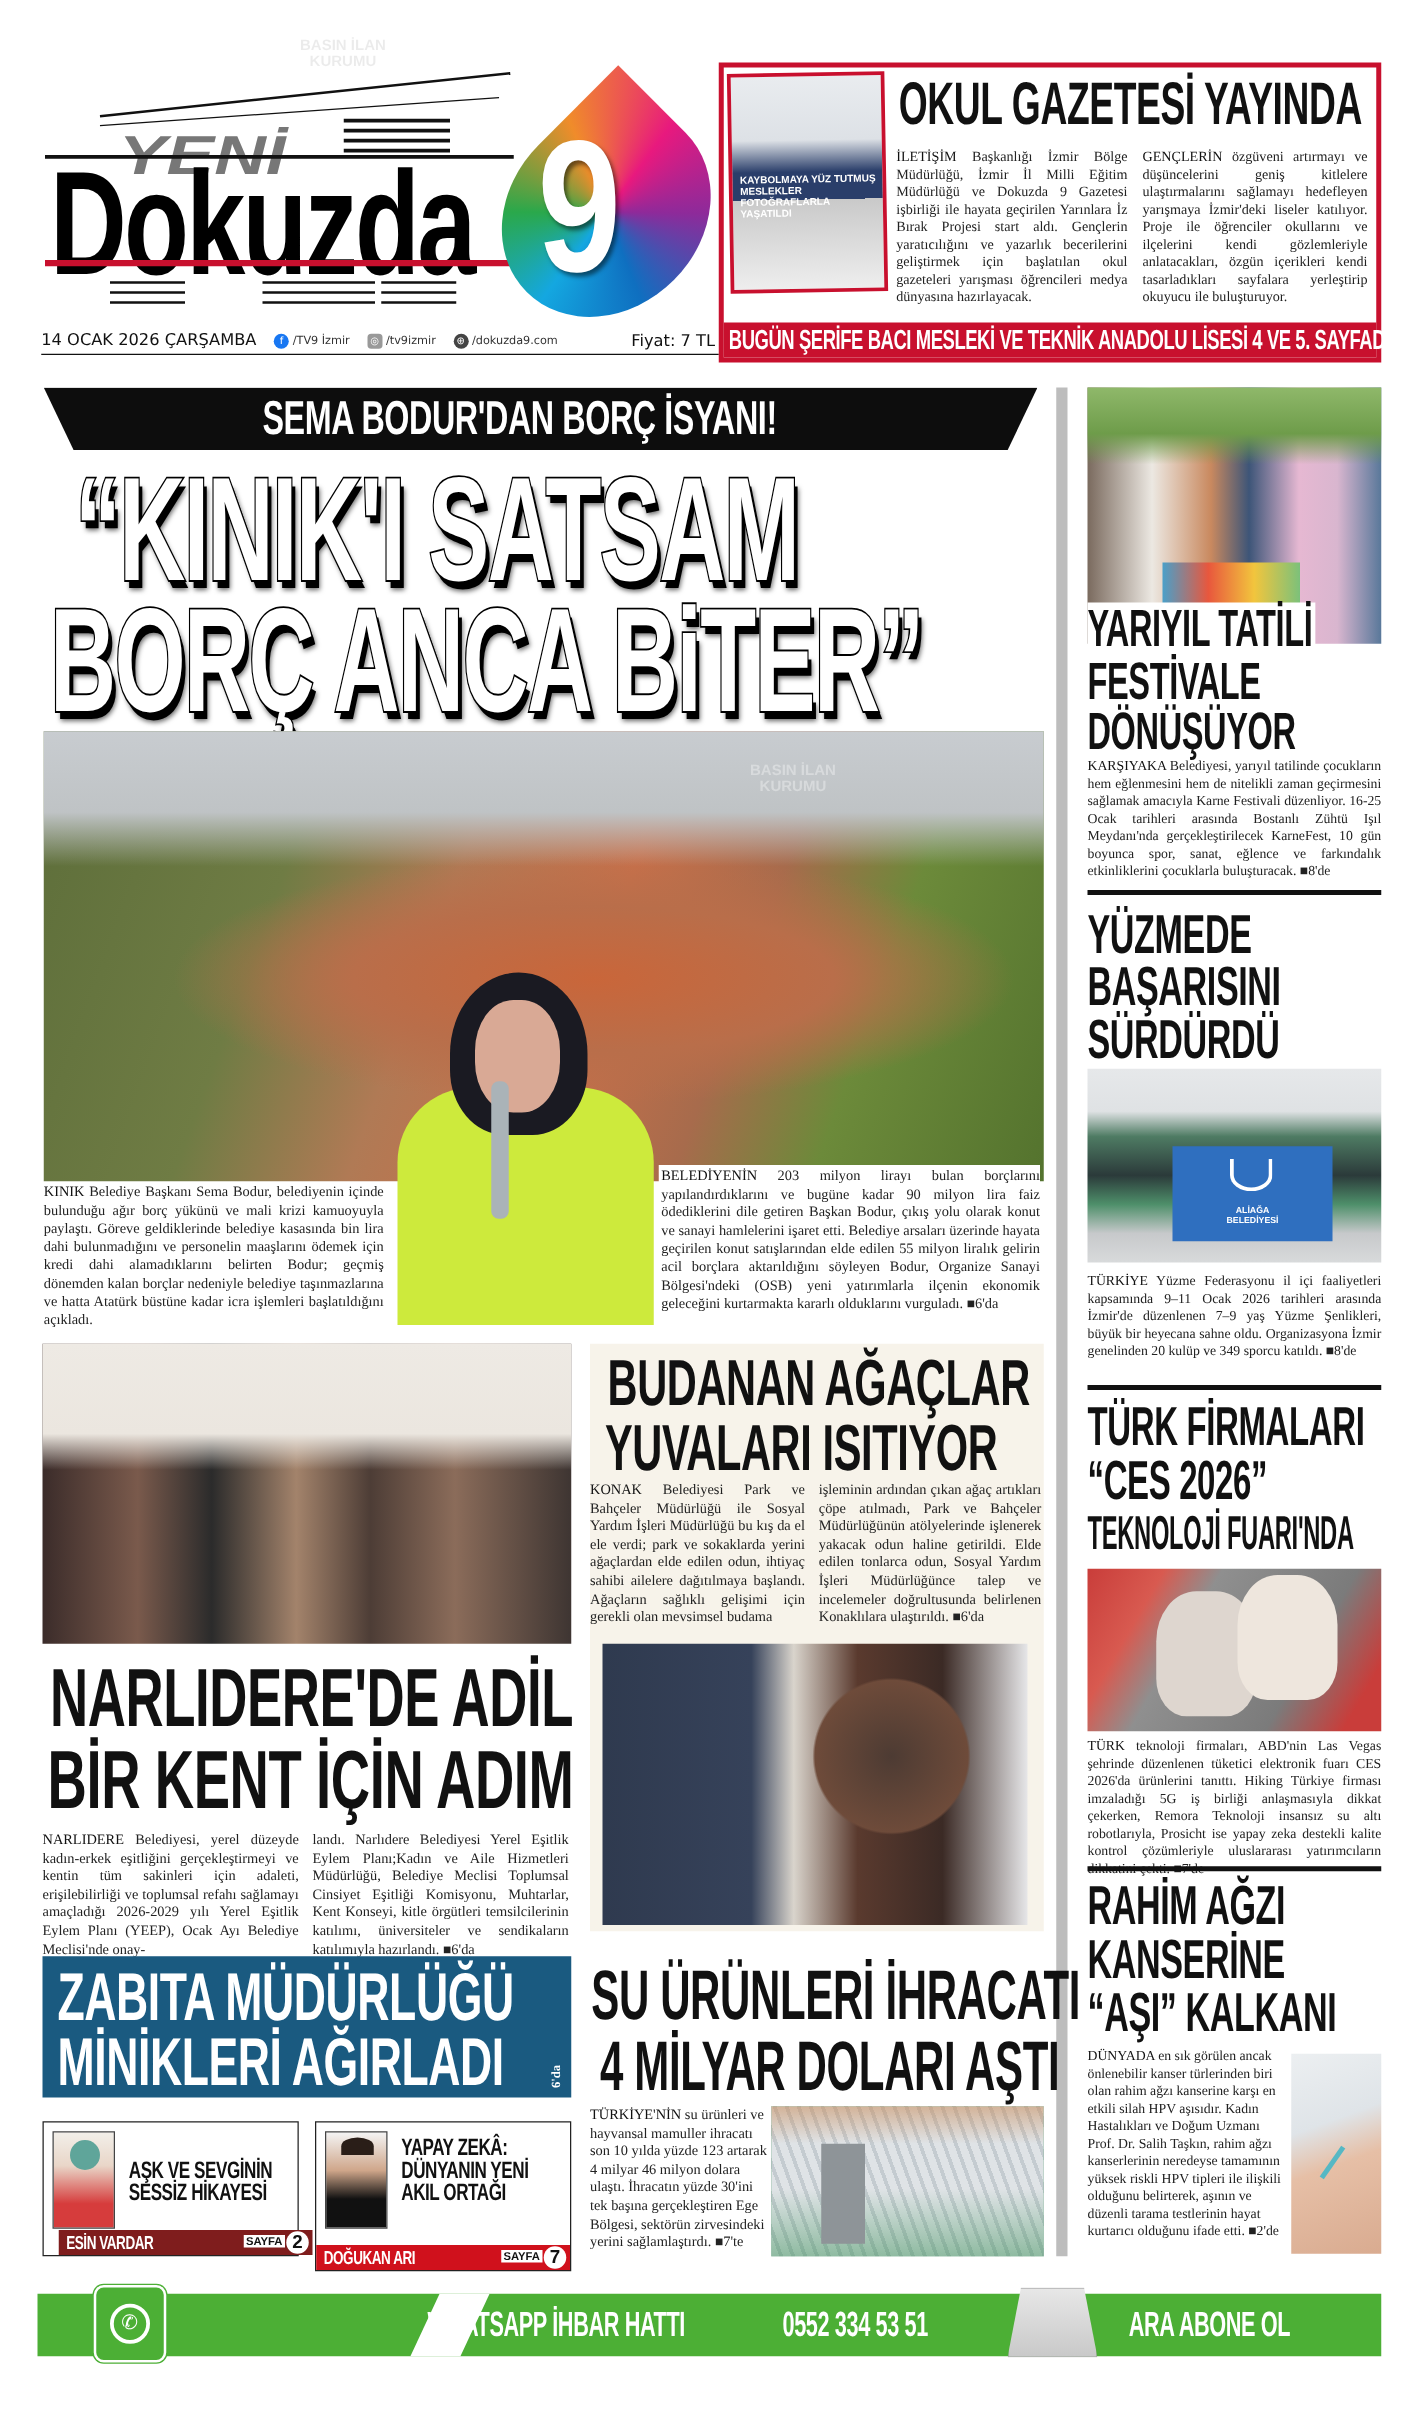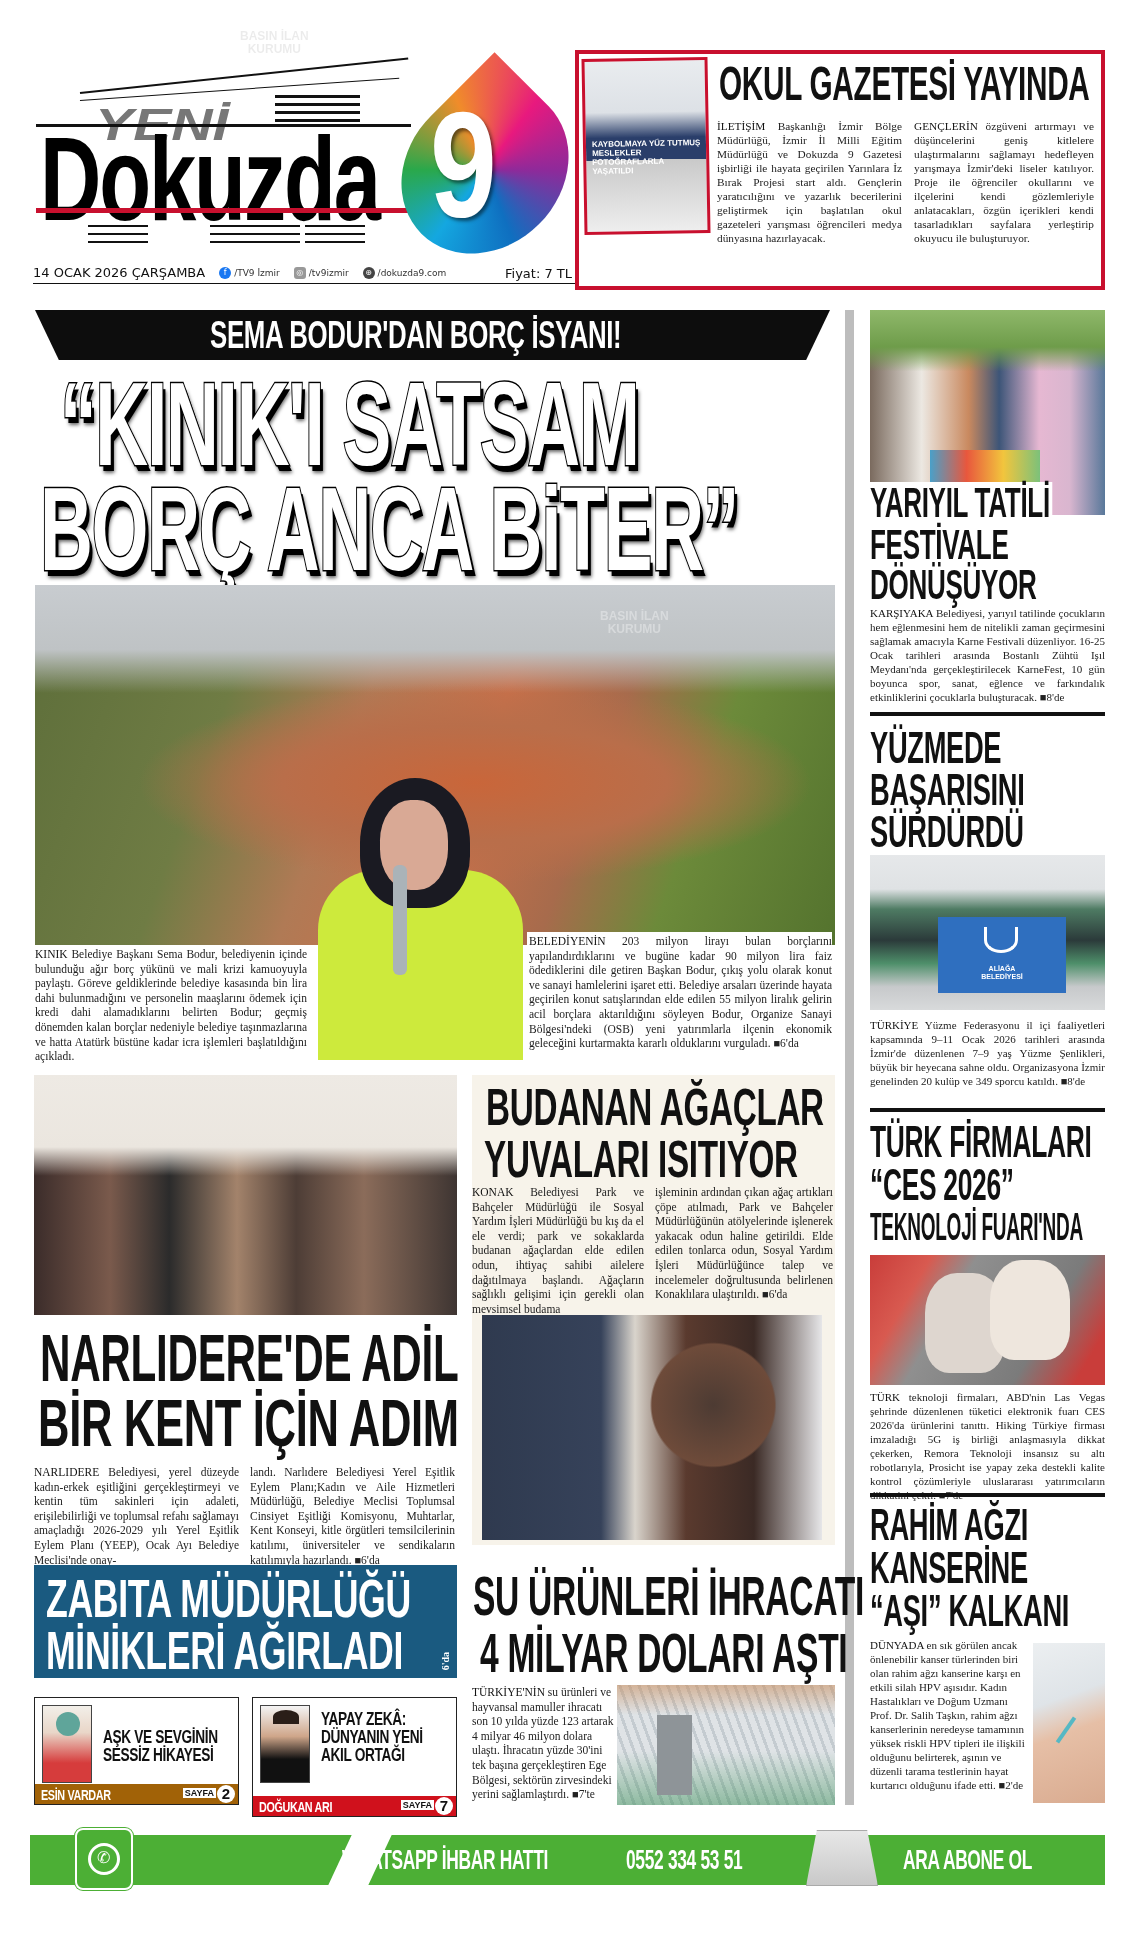--- a/index.html
+++ b/index.html
@@ -69,20 +69,23 @@
   <div class="abs" style="left:505px;top:266px;font-family:'DejaVu Sans',sans-serif;font-size:13px;background:#fff">Fiyat: 7 TL</div>
 </header>
 
 <section id="promo" class="abs">
   <div id="promo-thumb" class="abs">
     <div style="position:absolute;left:6px;top:78px;width:110px;font-family:'Liberation Sans',sans-serif;font-weight:700;color:#fff;font-size:8px;line-height:9px">KAYBOLMAYA YÜZ TUTMUŞ MESLEKLER FOTOĞRAFLARLA YAŞATILDI</div>
   </div>
   <div class="abs hl" style="left:140px;top:6px;font-size:48px;transform:scaleX(0.62)">OKUL GAZETESİ YAYINDA</div>
   <div class="abs body-text" style="left:138px;top:65px;width:185px;font-size:11.3px;line-height:14px"><b>İLETİŞİM</b> <span>Başkanlığı İzmir Bölge Müdürlüğü, İzmir İl Milli Eğitim Müdürlüğü ve Dokuzda 9 Gazetesi işbirliği ile hayata geçirilen Yarınlara İz Bırak Projesi start aldı. Gençlerin yaratıcılığını ve yazarlık becerilerini geliştirmek için başlatılan okul gazeteleri yarışması öğrencileri medya dünyasına hazırlayacak.</span></div>
   <div class="abs body-text" style="left:335px;top:65px;width:180px;font-size:11.3px;line-height:14px"><b>GENÇLERİN</b> <span>özgüveni artırmayı ve düşüncelerini geniş kitlelere ulaştırmalarını sağlamayı hedefleyen yarışmaya İzmir'deki liseler katılıyor. Proje ile öğrenciler okullarını ve ilçelerini kendi gözlemleriyle anlatacakları, özgün içerikleri kendi tasarladıkları sayfalara yerleştirip okuyucu ile buluşturuyor.</span></div>
+  <div id="promo-bar" class="abs">
+    <div class="hl" style="color:#fff;font-size:22px;padding:3px 0 0 6px;transform:scaleX(0.67)">BUGÜN ŞERİFE BACI MESLEKİ VE TEKNİK ANADOLU LİSESİ 4 VE 5. SAYFADA</div>
+  </div>
 </section>
 
 <div class="vsep" style="left:845px;top:310px;width:9px;height:1495px"></div>
 
 <section>
   <div id="kicker" class="abs">
     <div class="hl" style="color:#fff;font-size:38px;position:absolute;left:175px;top:6px;transform:scaleX(0.68)">SEMA BODUR'DAN BORÇ İSYANI!</div>
   </div>
   <div class="abs big-quote" style="left:60px;top:365px;font-size:118px">“KINIK'I SATSAM</div>
   <div class="abs big-quote" style="left:40px;top:470px;font-size:118px">BORÇ ANCA BiTER”</div>
@@ -107,21 +110,21 @@
     linear-gradient(90deg,#3b2c2a 0%,#7a5a4c 18%,#2b2b2b 32%,#a3836b 48%,#4d3d36 62%,#8b6c5a 78%,#3e3532 100%)"></div>
   <div class="abs hl" style="left:40px;top:1325px;font-size:66px;transform:scaleX(0.64)">NARLIDERE'DE ADİL</div>
   <div class="abs hl" style="left:38px;top:1390px;font-size:66px;transform:scaleX(0.66)">BİR KENT İÇİN ADIM</div>
   <div class="abs body-text" style="left:34px;top:1465px;width:205px"><b>NARLIDERE</b> <span>Belediyesi, yerel düzeyde kadın-erkek eşitliğini gerçekleştirmeyi ve kentin tüm sakinleri için adaleti, erişilebilirliği ve toplumsal refahı sağlamayı amaçladığı 2026-2029 yılı Yerel Eşitlik Eylem Planı (YEEP), Ocak Ayı Belediye Meclisi'nde onay-</span></div>
   <div class="abs body-text" style="left:250px;top:1465px;width:205px"><span>landı. Narlıdere Belediyesi Yerel Eşitlik Eylem Planı;Kadın ve Aile Hizmetleri Müdürlüğü, Belediye Meclisi Toplumsal Cinsiyet Eşitliği Komisyonu, Muhtarlar, Kent Konseyi, kitle örgütleri temsilcilerinin katılımı, üniversiteler ve sendikaların katılımıyla hazırlandı.</span> <span class="ref">6'da</span></div>
 </section>
 
 <section class="abs" style="left:472px;top:1075px;width:363px;height:470px;background:#f7f3ea">
   <div class="abs hl" style="left:14px;top:6px;font-size:52px;transform:scaleX(0.64)">BUDANAN AĞAÇLAR</div>
   <div class="abs hl" style="left:12px;top:58px;font-size:52px;transform:scaleX(0.64)">YUVALARI ISITIYOR</div>
-  <div class="abs body-text" style="left:0;top:110px;width:172px"><b>KONAK</b> <span>Belediyesi Park ve Bahçeler Müdürlüğü ile Sosyal Yardım İşleri Müdürlüğü bu kış da el ele verdi; park ve sokaklarda budanan ağaçlardan elde edilen odun, ihtiyaç sahibi ailelere dağıtılmaya başlandı. Ağaçların sağlıklı gelişimi için gerekli olan mevsimsel budama</span></div>
+  <div class="abs body-text" style="left:0;top:110px;width:172px"><b>KONAK</b> <span>Belediyesi Park ve Bahçeler Müdürlüğü ile Sosyal Yardım İşleri Müdürlüğü bu kış da el ele verdi; park ve sokaklarda yerini ağaçlardan elde edilen odun, ihtiyaç sahibi ailelere dağıtılmaya başlandı. Ağaçların sağlıklı gelişimi için gerekli olan mevsimsel budama</span></div>
   <div class="abs body-text" style="left:183px;top:110px;width:178px"><span>işleminin ardından çıkan ağaç artıkları çöpe atılmadı, Park ve Bahçeler Müdürlüğünün atölyelerinde işlenerek yakacak odun haline getirildi. Elde edilen tonlarca odun, Sosyal Yardım İşleri Müdürlüğünce talep ve incelemeler doğrultusunda belirlenen Konaklılara ulaştırıldı.</span> <span class="ref">6'da</span></div>
   <div class="photo" style="left:10px;top:240px;width:340px;height:225px;background:
     radial-gradient(ellipse 30% 45% at 68% 40%,#4d3b33 0%,#6e4b3a 60%,transparent 62%),
     linear-gradient(90deg,#2f3a4f 0%,#36425a 35%,#d9d4cc 45%,#5a3a2e 60%,#3b2a25 80%,#e6e6e8 100%)"></div>
 </section>
 
 <section class="abs" style="left:34px;top:1565px;width:423px;height:113px;background:#1a5a80">
   <div class="hl" style="position:absolute;left:12px;top:6px;color:#fff;font-size:54px;transform:scaleX(0.66)">ZABITA MÜDÜRLÜĞÜ</div>
   <div class="hl" style="position:absolute;left:12px;top:58px;color:#fff;font-size:54px;transform:scaleX(0.66)">MİNİKLERİ AĞIRLADI</div>
   <div style="position:absolute;right:6px;bottom:8px;color:#fff;font-size:10px;font-weight:700;writing-mode:vertical-rl;transform:rotate(180deg)">6'da</div>
@@ -129,21 +132,21 @@
 
 <section>
   <div class="abs" style="left:34px;top:1697px;width:205px;height:108px;border:1px solid #222;background:#fff">
     <div class="abs" style="left:7px;top:7px;width:50px;height:78px;border:1px solid #444;background:linear-gradient(180deg,#f2efe9 0%,#e9d6c8 35%,#d63c3c 75%,#d63c3c 100%)">
       <div style="position:absolute;left:13px;top:6px;width:24px;height:24px;border-radius:50%;background:#5fa59a"></div>
     </div>
     <div class="abs hl" style="left:68px;top:30px;font-size:19px;line-height:18px;transform:scaleX(0.72)">
       <div>AŞK VE SEVGİNİN</div>
       <div>SESSİZ HİKAYESİ</div>
     </div>
-    <div class="abs" style="left:0;bottom:0;width:100%;height:20px;background:#a16207">
+    <div class="abs" style="left:12px;bottom:0;width:100%;height:20px;background:#7f1d1d">
       <span class="hl" style="position:absolute;left:6px;top:3px;color:#fff;font-size:15px;transform:scaleX(0.72)">ESİN VARDAR</span>
       <span style="position:absolute;right:22px;top:4px;background:#fff;color:#111;font-family:'Liberation Sans',sans-serif;font-weight:700;font-size:9px;padding:0 2px">SAYFA</span>
       <span style="position:absolute;right:3px;top:1px;width:18px;height:18px;border-radius:50%;background:#fff;color:#111;font-family:'Liberation Sans',sans-serif;font-weight:700;font-size:15px;text-align:center;line-height:18px">2</span>
     </div>
   </div>
 
   <div class="abs" style="left:252px;top:1697px;width:205px;height:120px;border:1px solid #222;background:#fff">
     <div class="abs" style="left:7px;top:7px;width:50px;height:78px;border:1px solid #444;background:linear-gradient(180deg,#f4f4f4 0%,#cfa68a 40%,#111 70%,#111 100%)">
       <div style="position:absolute;left:12px;top:4px;width:26px;height:14px;border-radius:50% 50% 0 0;background:#2a1e18"></div>
     </div>

